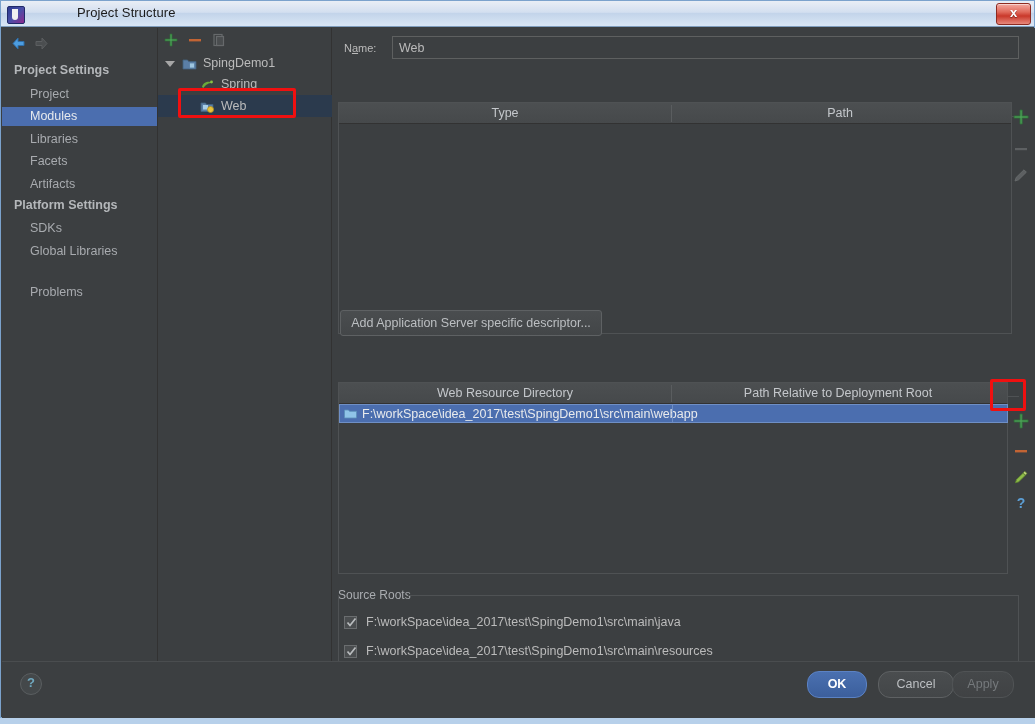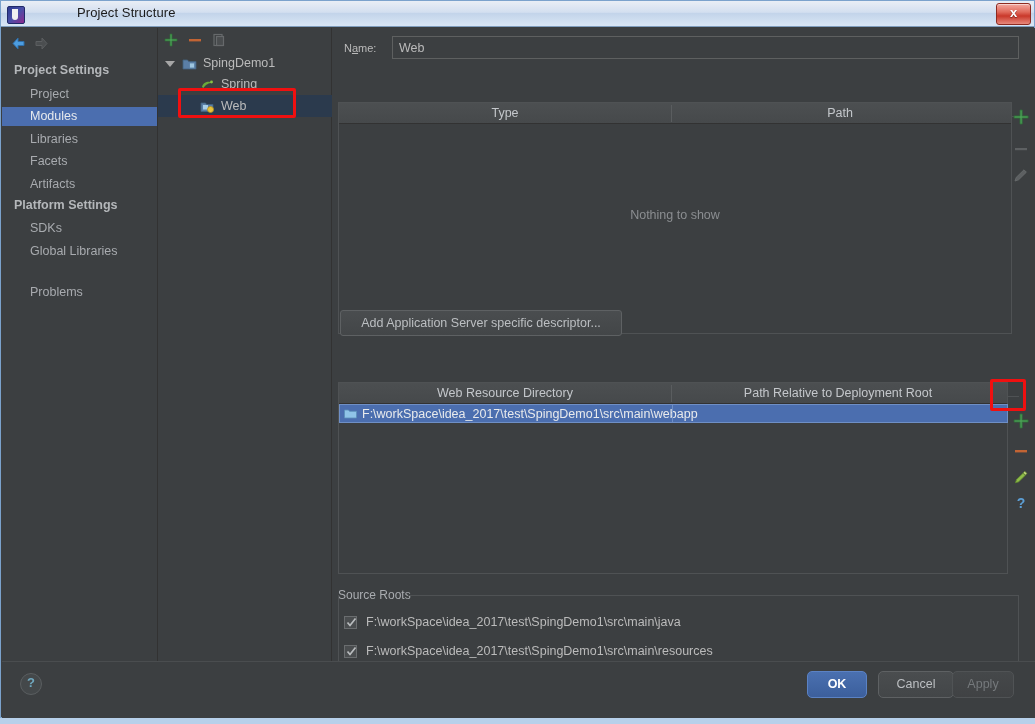--- a/index.html
+++ b/index.html
@@ -262,21 +262,21 @@
     box-sizing: border-box;
   }
   .help-circle span {
     position: absolute; left: 0; top: 1px; width: 100%;
     text-align: center; font-size: 13px; font-weight: bold;
     color: #6fa8bf;
   }
   .fbtn {
     position: absolute; top: 9px;
     height: 27px;
-    border-radius: 5px;
+    border-radius: 12px;
     box-sizing: border-box;
     font-size: 12.5px;
     line-height: 25px; text-align: center;
     font-family: "Liberation Sans", sans-serif;
   }
   .fbtn.primary {
     background: linear-gradient(to bottom, #4a70b0 0%, #3c5f9c 100%);
     border: 1px solid #5b82c4;
     color: #ffffff; font-weight: bold;
   }
@@ -408,42 +408,41 @@
 
         <div class="group-title" style="left:6px; top:81px">Deployment Descriptors</div>
         <div class="group-rule" style="left:136px; top:88px; width:551px;"></div>
 
         <div class="tbl" style="left:6px; top:74px; width:674px; height:232px;">
           <div class="tbl-head">
             <div class="th" style="left:0; width:332px">Type</div>
             <div class="th-div" style="left:332px"></div>
             <div class="th" style="left:333px; width:336px">Path</div>
           </div>
-          <div class="empty-msg" style="top:105px">Nothing to show</div>
         </div>
 
         <div class="side-tools" style="left:678px; top:74px; width:24px; height:120px;">
           <div class="side-btn" style="top:4px">
             <svg width="22" height="22" viewBox="0 0 22 22">
               <path d="M10 4 h2.2 v5.9 h5.9 v2.2 h-5.9 v5.9 h-2.2 v-5.9 h-5.9 v-2.2 h5.9 z" fill="#499c54" stroke="#2f6f38" stroke-width=".8"></path>
             </svg>
           </div>
           <div class="side-btn" style="top:36px">
             <svg width="22" height="22" viewBox="0 0 22 22">
               <rect x="5" y="10" width="12" height="2.2" fill="#5d6062"></rect>
             </svg>
           </div>
           <div class="side-btn" style="top:62px">
             <svg width="22" height="22" viewBox="0 0 22 22">
               <path d="M5 17 l1.2-3.6 L14 5.8 l2.4 2.4 L8.6 15.8 Z" fill="#5d6062" stroke="#6a6d6f" stroke-width=".8"></path>
             </svg>
           </div>
         </div>
 
-        <div class="pbtn" style="left:8px; top:282px; width:282px; height:26px;">Add Application Server specific descriptor...</div>
+        <div class="pbtn" style="left:8px; top:282px; width:262px; height:26px;">Add Application Server specific descriptor...</div>
 
         <div class="group-title" style="left:6px; top:361px">Web Resource Directories</div>
         <div class="group-rule" style="left:140px; top:368px; width:547px;"></div>
 
         <div class="tbl" style="left:6px; top:354px; width:670px; height:192px;">
           <div class="tbl-head">
             <div class="th" style="left:0; width:332px">Web Resource Directory</div>
             <div class="th-div" style="left:332px"></div>
             <div class="th" style="left:331px; width:336px">Path Relative to Deployment Root</div>
           </div>

